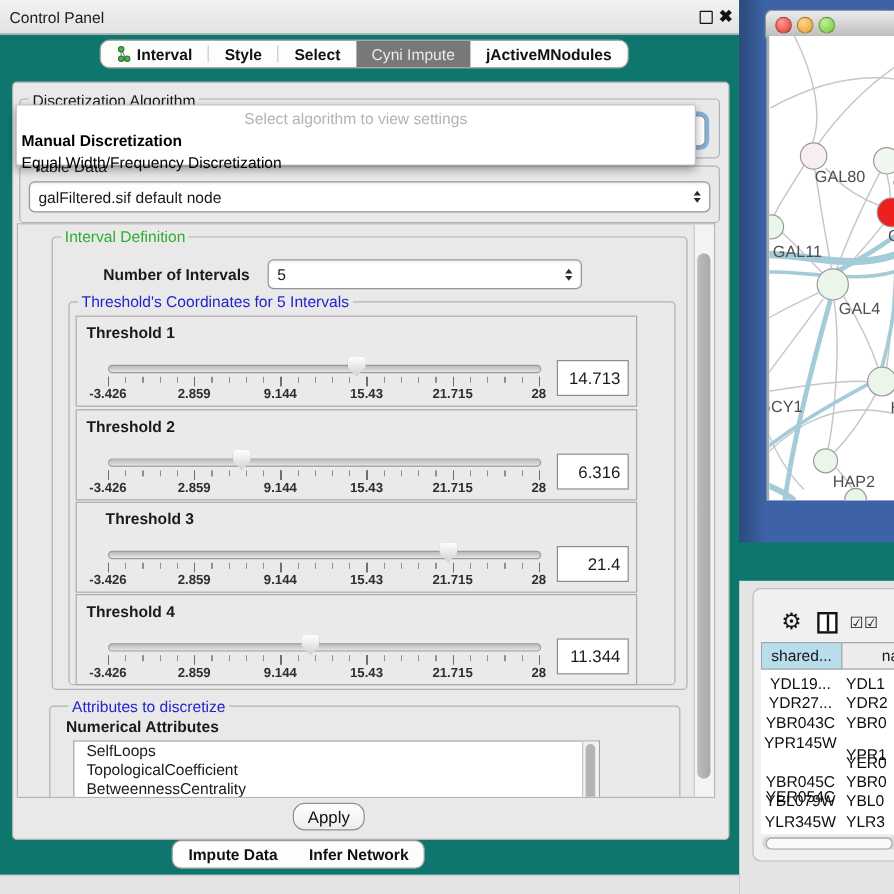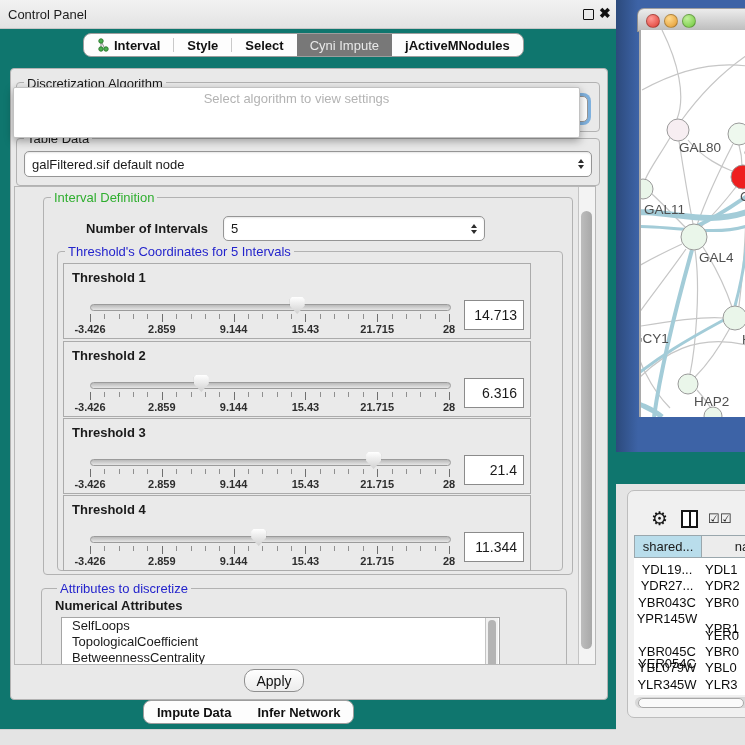--- a/index.html
+++ b/index.html
@@ -121,20 +121,24 @@
 
   <div class="combo" style="left:22px;top:96px;width:550px;height:24px;box-shadow:0 0 0 3px rgba(91,157,217,.75);z-index:40;">
     <span class="stepper">
         <span class="tri-up"></span>
         <span class="tri-dn"></span>
       </span>
   </div>
 
   <div class="abs popup" style="left:13px;top:87px;width:565px;height:49px;">
     <div class="ph">Select algorithm to view settings</div>
+    <div id="algoOpts">
+        <div class="opt b">Manual Discretization</div>
+        <div class="opt">Equal Width/Frequency Discretization</div>
+      </div>
   </div>
 
   <div class="abs groupbox" style="left:16px;top:138px;width:582px;height:46px;"></div>
   <span class="grouplabel" style="left:24px;top:131px;">Table Data</span>
   <div class="combo" style="left:24px;top:151px;width:552px;height:24px;">
     <span>galFiltered.sif default node</span>
     <span class="stepper">
         <span class="tri-up"></span>
         <span class="tri-dn"></span>
       </span>
@@ -180,21 +184,21 @@
           <div class="ticks-maj" style="left: 26px; top: 50px; width: 360px;"></div>
           <span class="ticklab" style="left: 26px; top: 59px;">-3.426</span>
           <span class="ticklab" style="left: 97.8px; top: 59px;">2.859</span>
           <span class="ticklab" style="left: 169.6px; top: 59px;">9.144</span>
           <span class="ticklab" style="left: 241.4px; top: 59px;">15.43</span>
           <span class="ticklab" style="left: 313.2px; top: 59px;">21.715</span>
           <span class="ticklab" style="left: 385px; top: 59px;">28</span>
           <div class="valbox" style="left: 400px; top: 36px; width: 46px; height: 28px;">6.316</div>
         </div>
         <div class="tpanel" style="left: 48px; top: 231px; width: 466px; height: 74px;">
-          <span class="tlabel" style="left: 8px; top: 6px;">Threshold 3</span>
+          <span class="tlabel" style="left: 24px; top: 6px;">Threshold 3</span>
           <div class="track" style="left: 26px; top: 40px; width: 359px;"></div>
           <div class="thumb" style="left: 302.1px; top: 33px;"></div>
           <div class="ticks-min" style="left: 26px; top: 50px; width: 360px;"></div>
           <div class="ticks-maj" style="left: 26px; top: 50px; width: 360px;"></div>
           <span class="ticklab" style="left: 26px; top: 59px;">-3.426</span>
           <span class="ticklab" style="left: 97.8px; top: 59px;">2.859</span>
           <span class="ticklab" style="left: 169.6px; top: 59px;">9.144</span>
           <span class="ticklab" style="left: 241.4px; top: 59px;">15.43</span>
           <span class="ticklab" style="left: 313.2px; top: 59px;">21.715</span>
           <span class="ticklab" style="left: 385px; top: 59px;">28</span>

